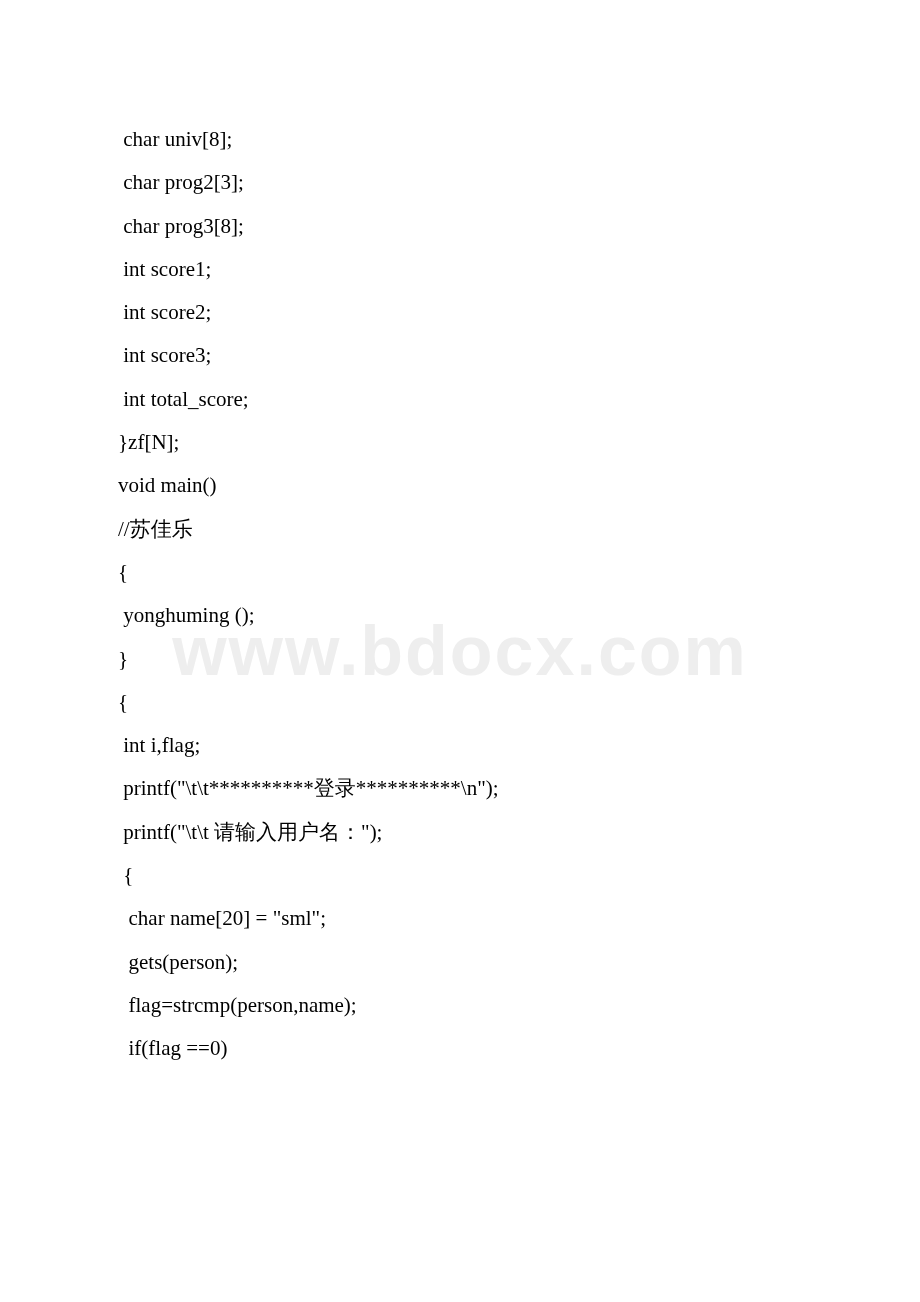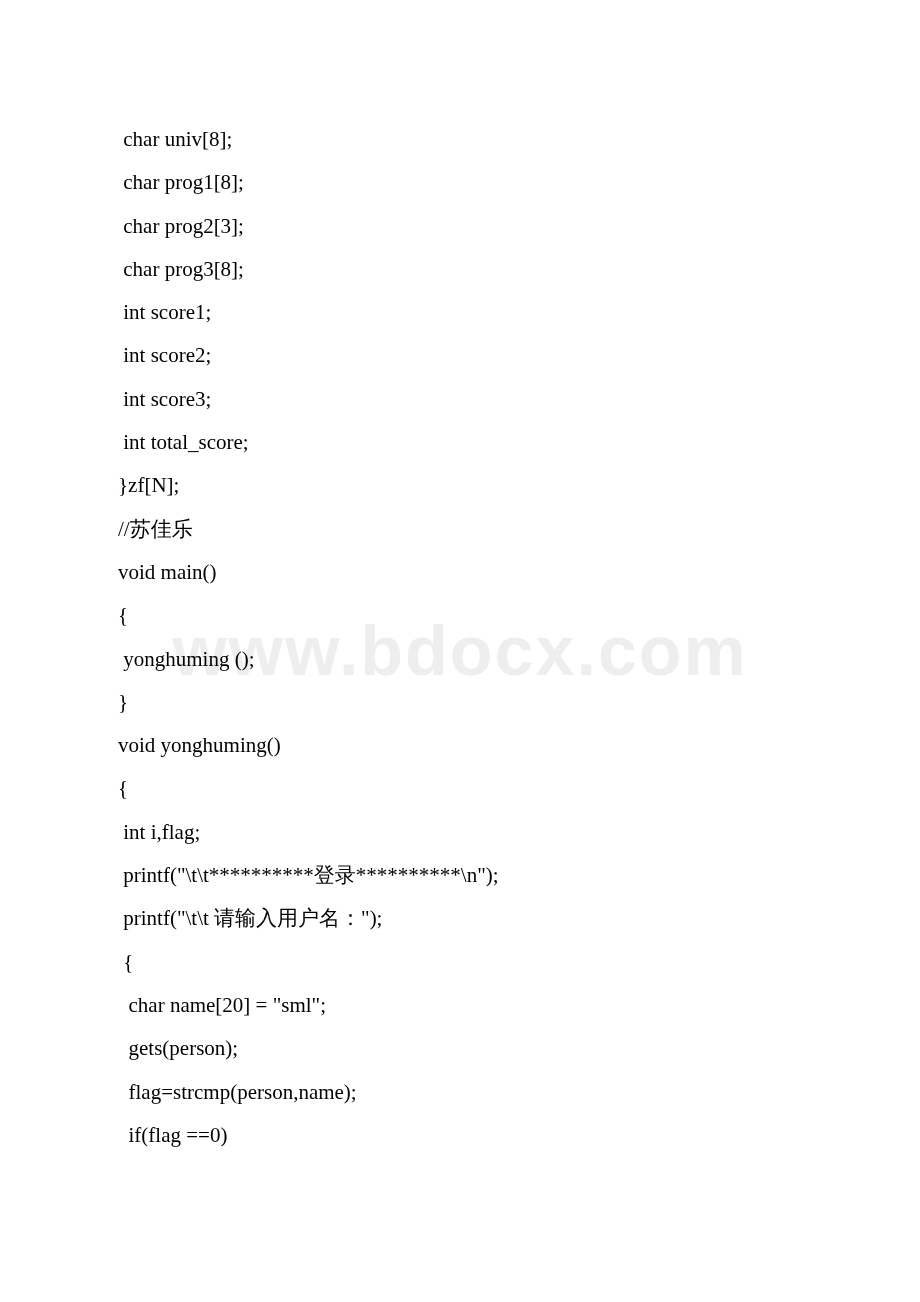--- a/index.html
+++ b/index.html
@@ -44,34 +44,32 @@
     font-family: "SimSun", "宋体", serif;
   }
 </style>
 </head>
 <body>
 
 <div class="watermark">www.bdocx.com</div>
 
 <div class="content">
   <div class="code-line"> char univ[8];</div>
-  <div class="code-line"> char prog1[8];</div>
   <div class="code-line"> char prog2[3];</div>
   <div class="code-line"> char prog3[8];</div>
   <div class="code-line"> int score1;</div>
   <div class="code-line"> int score2;</div>
   <div class="code-line"> int score3;</div>
   <div class="code-line"> int total_score;</div>
   <div class="code-line">}zf[N];</div>
+  <div class="code-line">void main()</div>
   <div class="code-line cjk">//苏佳乐</div>
-  <div class="code-line">void main()</div>
   <div class="code-line">{</div>
   <div class="code-line"> yonghuming ();</div>
   <div class="code-line">}</div>
-  <div class="code-line">void yonghuming()</div>
   <div class="code-line">{</div>
   <div class="code-line"> int i,flag;</div>
   <div class="code-line"> printf("\t\t**********登录**********\n");</div>
   <div class="code-line"> printf("\t\t 请输入用户名：");</div>
   <div class="code-line"> {</div>
   <div class="code-line">  char name[20] = "sml";</div>
   <div class="code-line">  gets(person);</div>
   <div class="code-line">  flag=strcmp(person,name);</div>
   <div class="code-line">  if(flag ==0)</div>
 </div>

